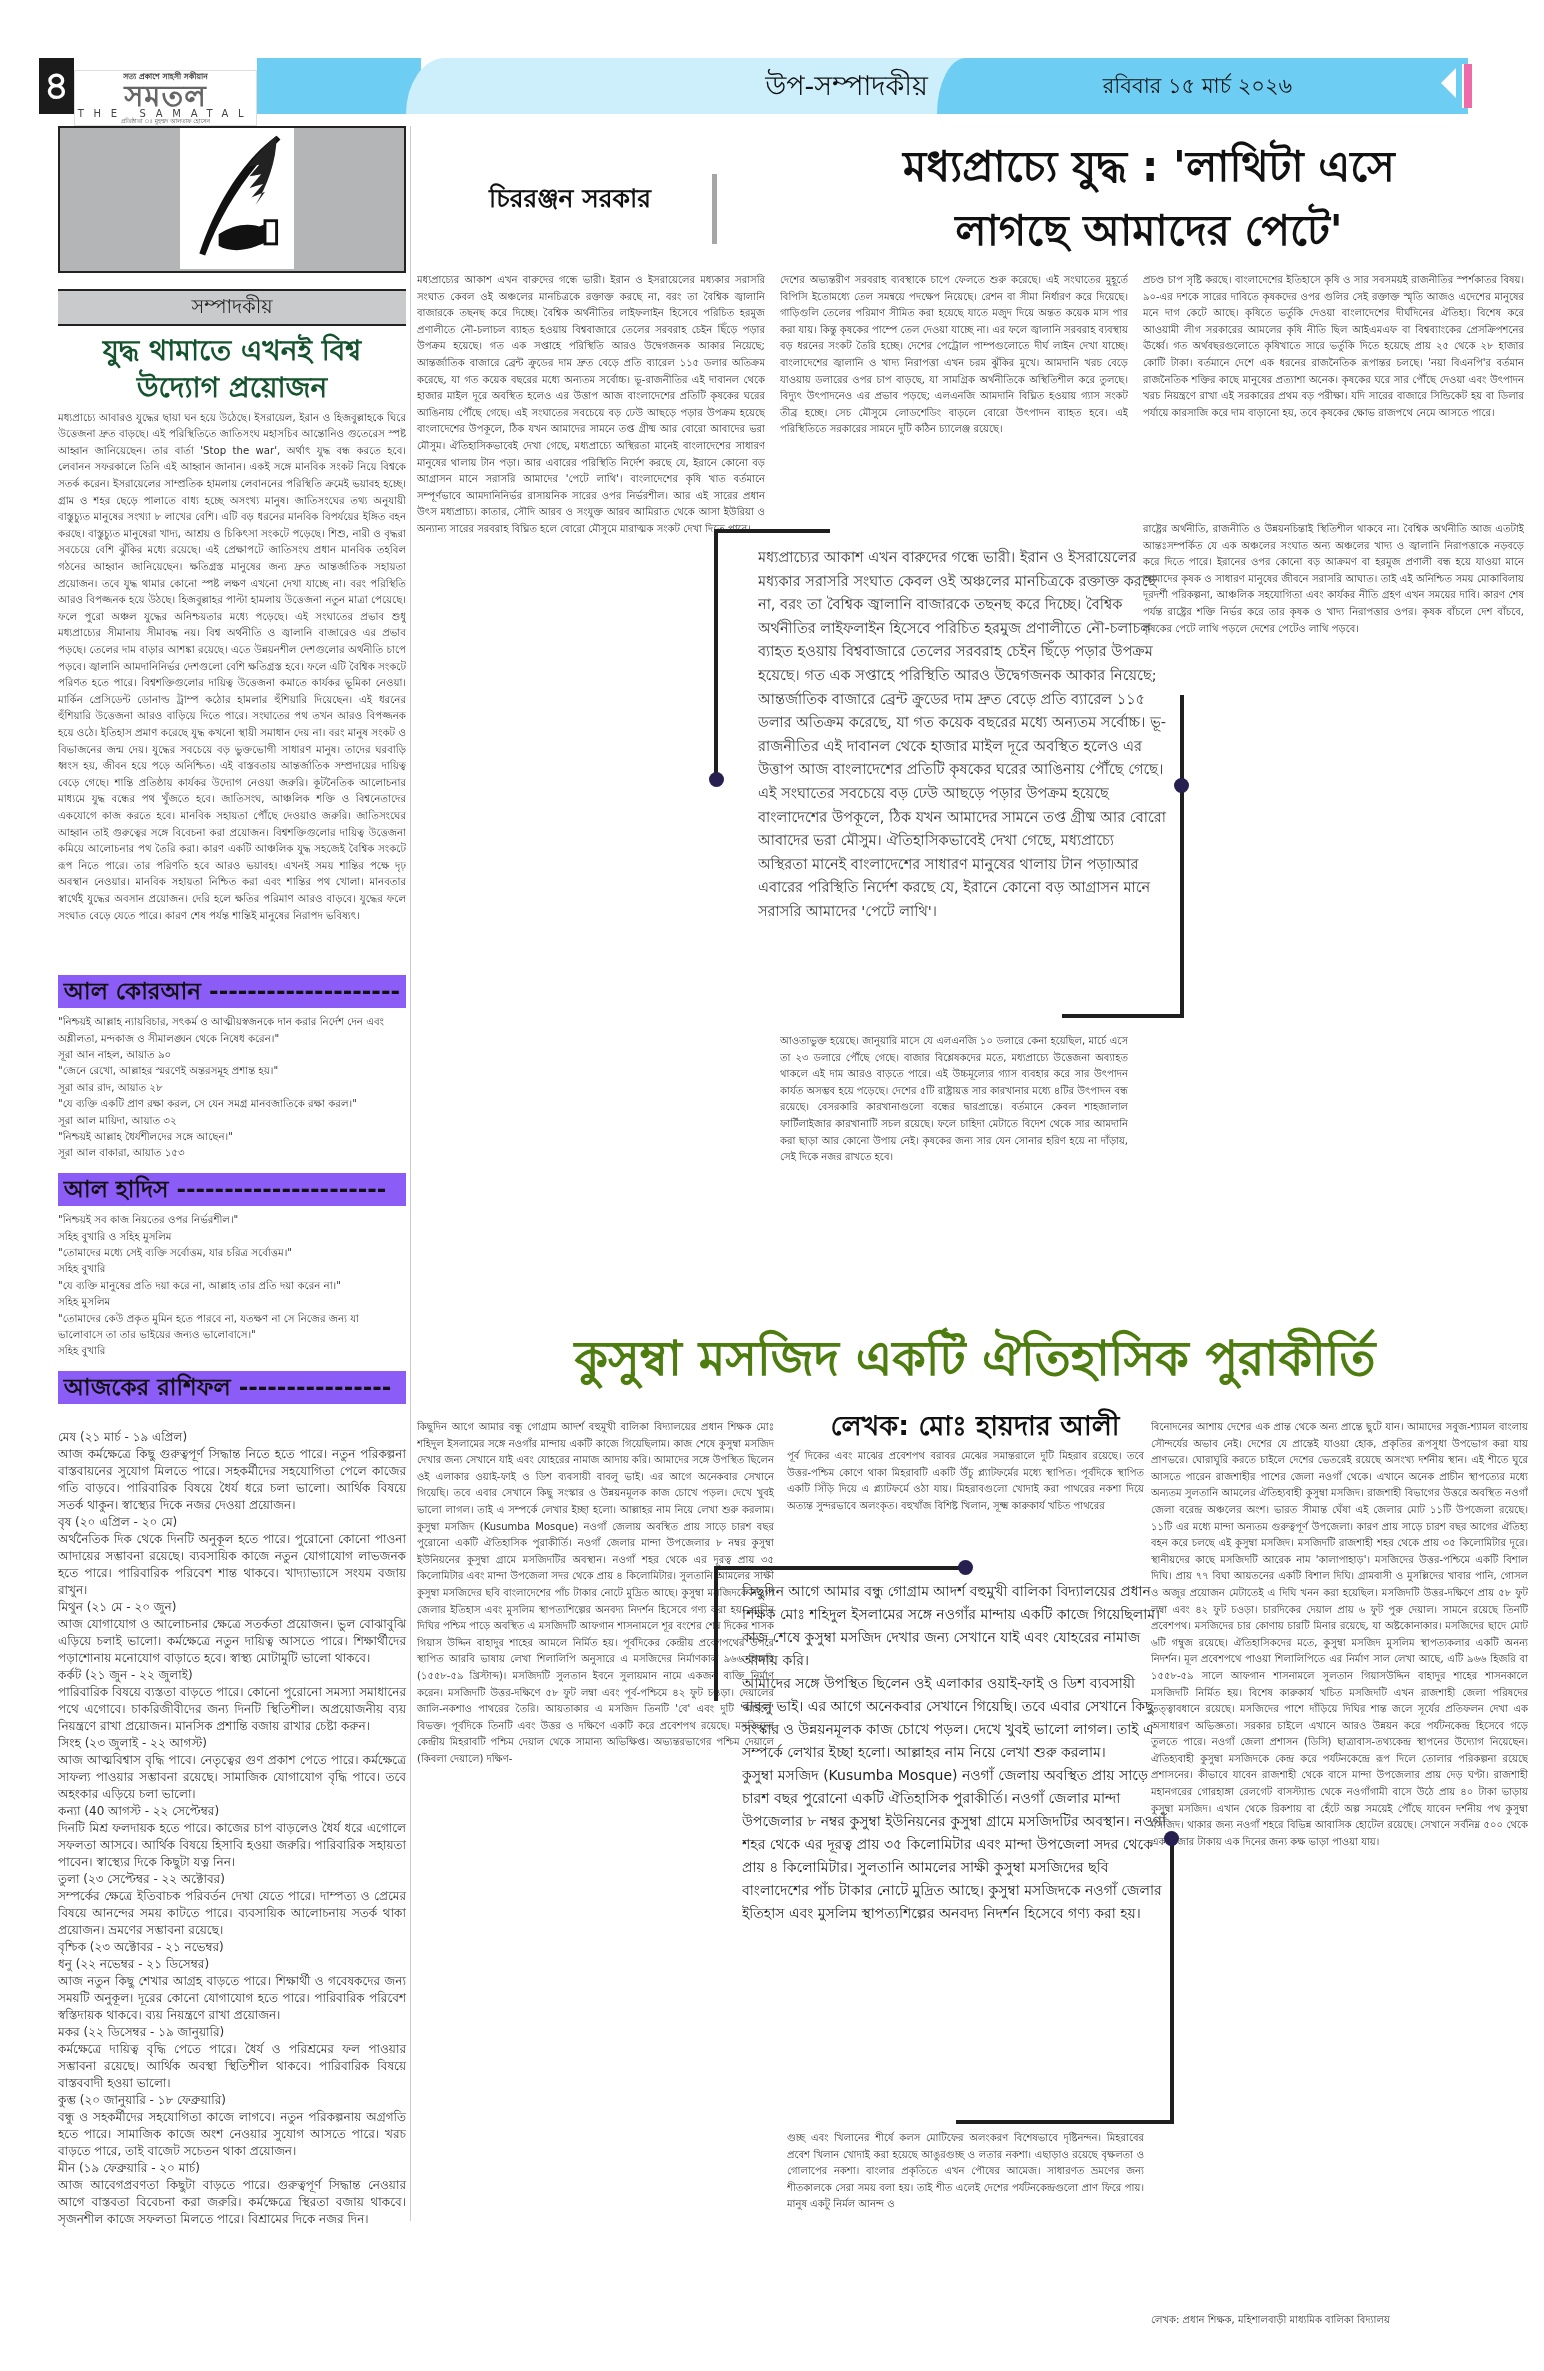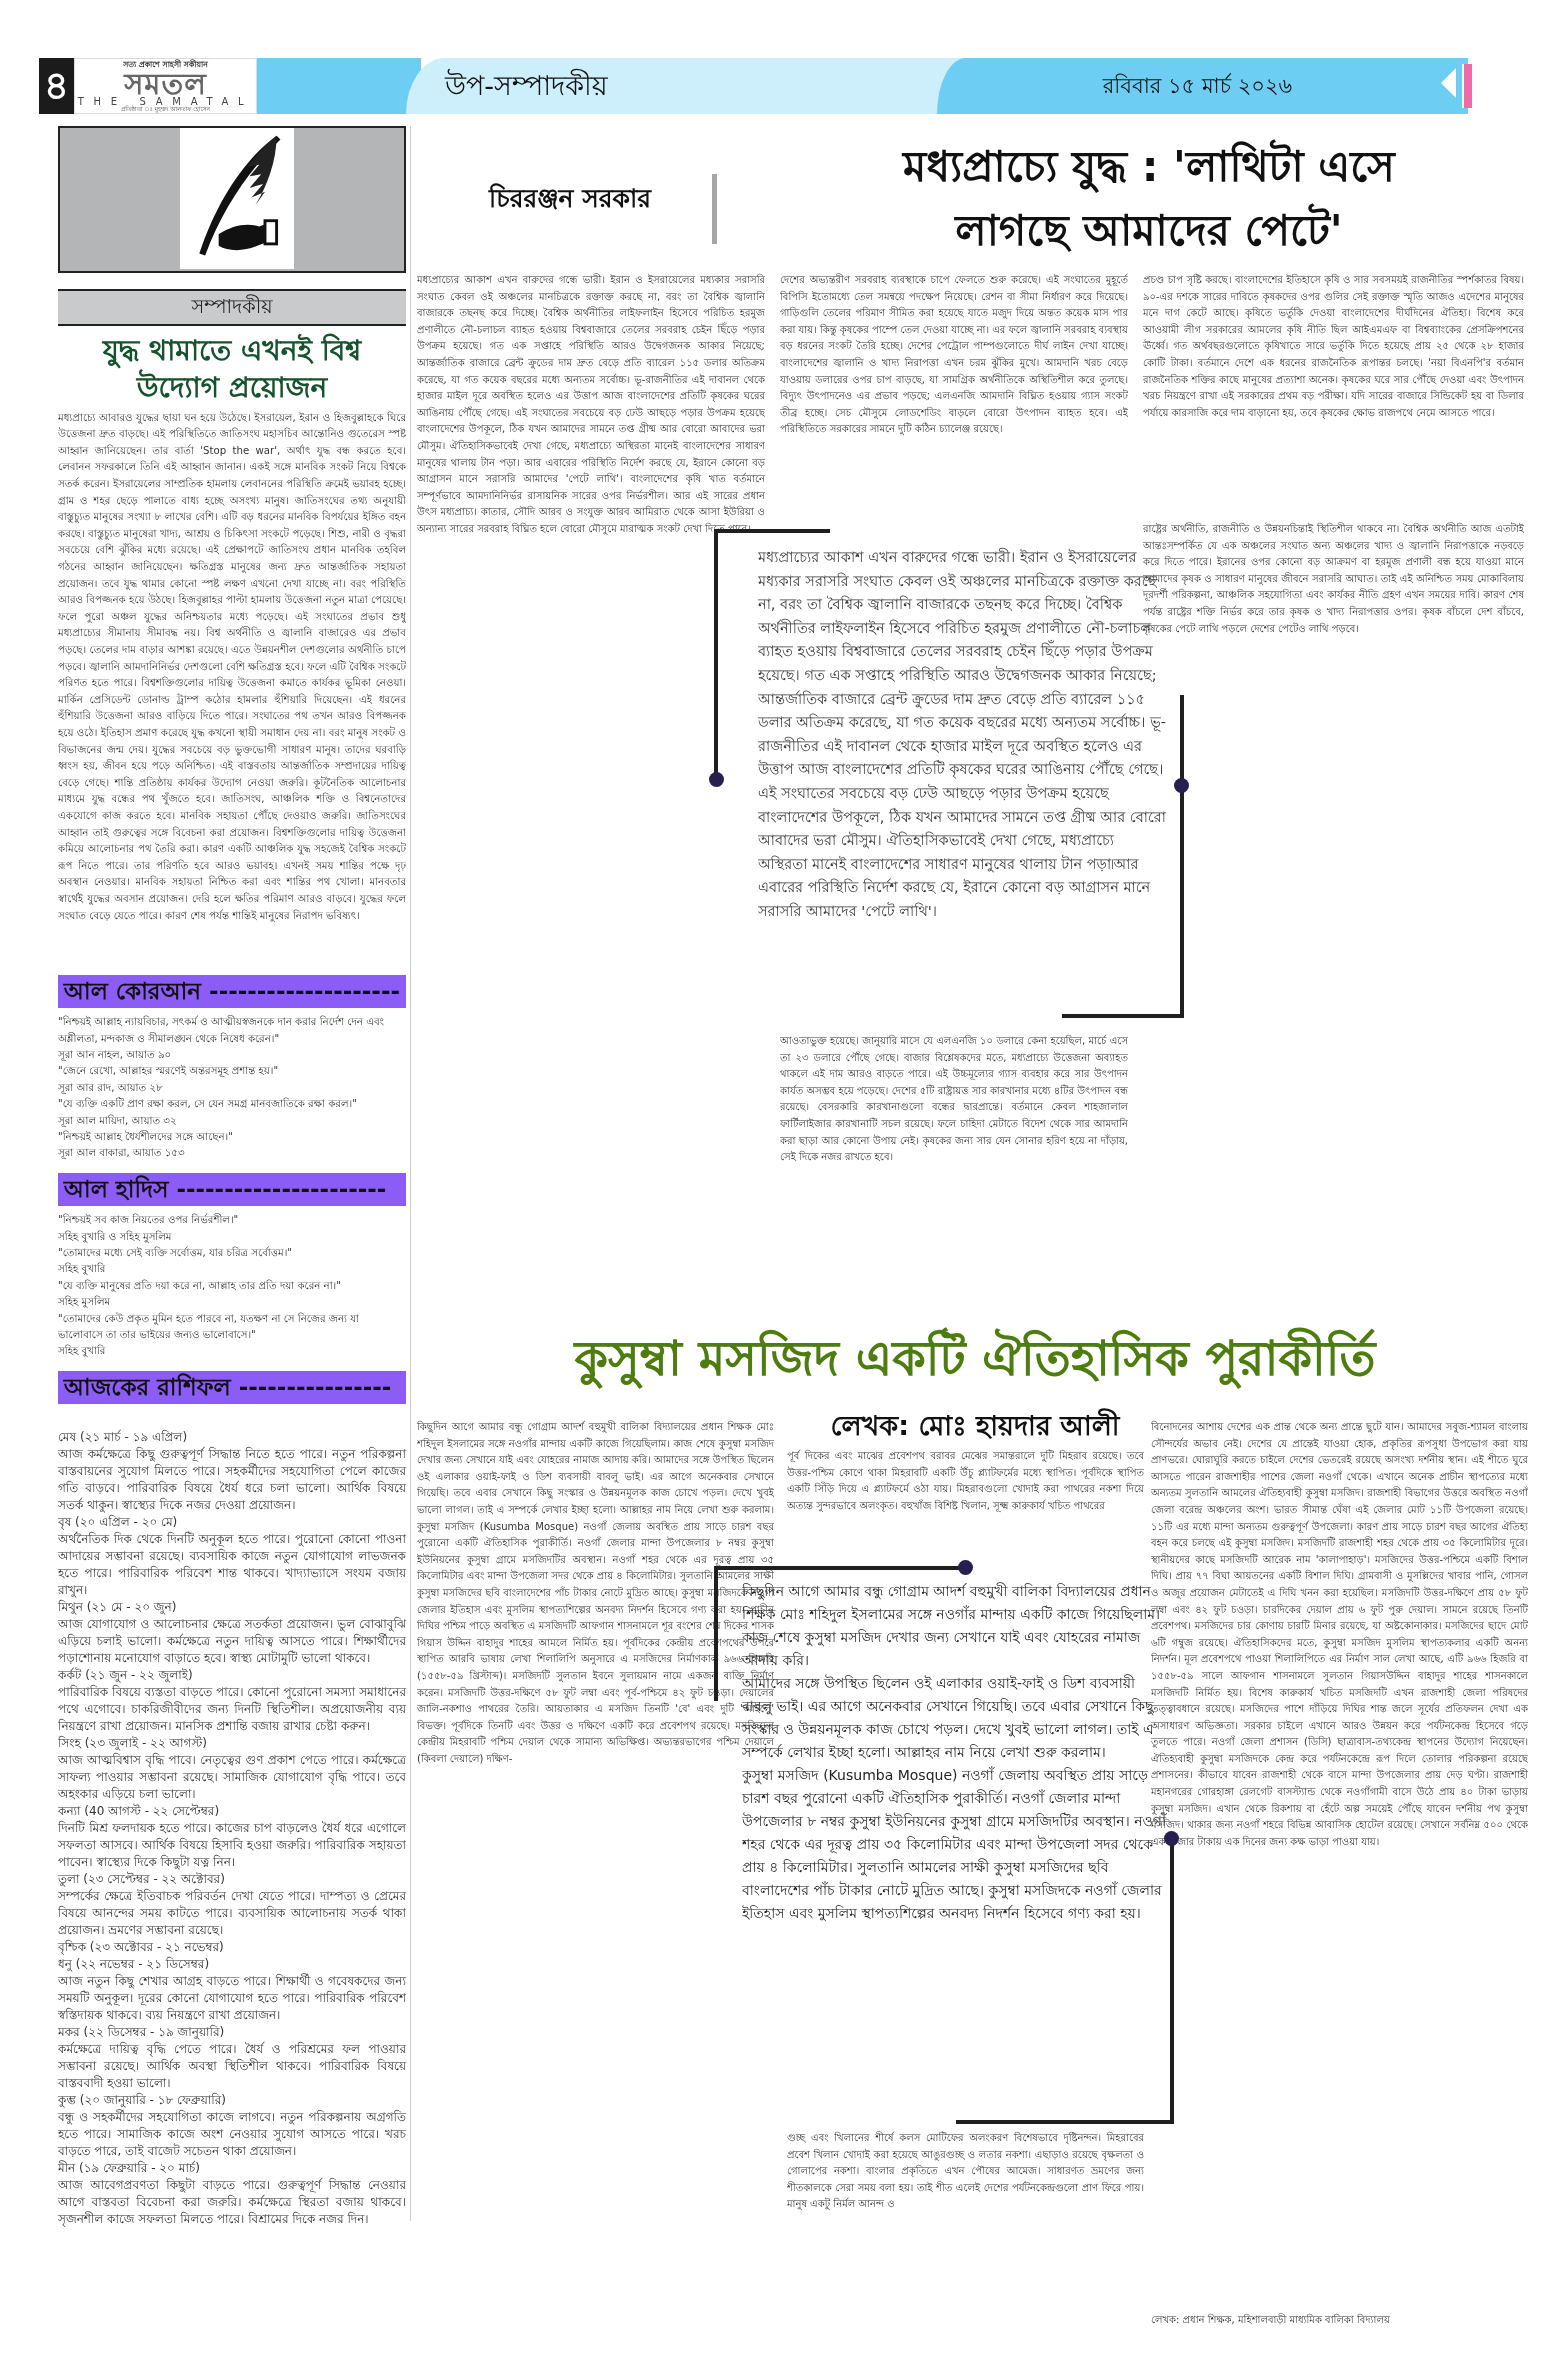--- a/index.html
+++ b/index.html
@@ -2,29 +2,29 @@
 <html><head>
 <meta charset="utf-8">
 <style>
   * { box-sizing: border-box; margin: 0; padding: 0; }
   body { width: 1545px; height: 2371px; background: #fff; font-family: "DejaVu Sans", sans-serif; color: #222; overflow: hidden; position: relative; }
   .abs { position: absolute; }
 
   
   .masthead { position: absolute; left: 39px; top: 58px; width: 1477px; height: 56px; }
   .page-num { position: absolute; left: 0; top: 0; width: 35px; height: 56px; background: #1b1b1b; color: #fff; font: bold 39px "DejaVu Sans", sans-serif; text-align: center; line-height: 56px; }
-  .logo { position: absolute; left: 35px; top: 0; width: 183px; height: 56px; background: #fff; border: 1px solid #ddd; text-align: center; }
+  .logo { position: absolute; left: 35px; top: 12px; width: 183px; height: 56px; background: #fff; border: 1px solid #ddd; text-align: center; }
   .logo .tag { font-size: 7.7px; font-weight: bold; color: #333; line-height: 11.6px; }
   .logo .name { font: bold 29px "DejaVu Sans", sans-serif; color: #666; line-height: 27px; letter-spacing: 1px; }
   .logo .eng { font-size: 10px; letter-spacing: 9.7px; color: #444; line-height: 8.7px; }
   .logo .sub { font-size: 5.8px; color: #444; line-height: 7.7px; }
   .band-left { position: absolute; left: 218px; top: 0; width: 164px; height: 56px; background: #6ecdf2; }
   .band-mid { position: absolute; left: 367px; top: 0; width: 570px; height: 56px; background: #cdeefb; border-top-left-radius: 39px 56px; }
   .band-right { position: absolute; left: 898px; top: 0; width: 531px; height: 56px; background: #6ecdf2; border-top-left-radius: 29px 56px; }
-  .section-title { position: absolute; left: 406px; top: 0; width: 483px; height: 56px; line-height: 56px; text-align: left; font-size: 27px; color: #111; }
+  .section-title { position: absolute; left: 406px; top: 0; width: 483px; height: 56px; line-height: 56px; text-align: right; font-size: 27px; color: #111; }
   .date-text { position: absolute; left: 946px; top: 0; width: 425px; height: 56px; line-height: 56px; text-align: center; font-size: 21px; color: #111; }
   .arrow { position: absolute; left: 1402px; top: 9.7px; width: 0; height: 0; border-top: 15.4px solid transparent; border-bottom: 15.4px solid transparent; border-right: 15.4px solid #fff; }
   .pink-bar { position: absolute; left: 1423px; top: 5.8px; width: 9.7px; height: 44px; background: #ef6aa8; border-left: 2.9px solid #fff; }
 
   
   .left-col { position: absolute; left: 58px; top: 126px; width: 348px; }
   .editorial-logo { width: 348px; height: 147px; background: #b3b5b7; border: 2.9px solid #222; position: relative; }
   .editorial-logo .pen-box { position: absolute; left: 120px; top: 0; width: 114px; height: 141px; background: #fff; }
   .editorial-label { margin-top: 16px; border-top: 2.9px solid #222; border-bottom: 2.9px solid #222; background: #c9cacb; text-align: center; font-size: 19.3px; height: 37px; line-height: 31px; }
   .editorial-title { text-align: center; font: bold 28px "DejaVu Sans", sans-serif; line-height: 37px; margin-top: 5.8px; color: #14532d; }

